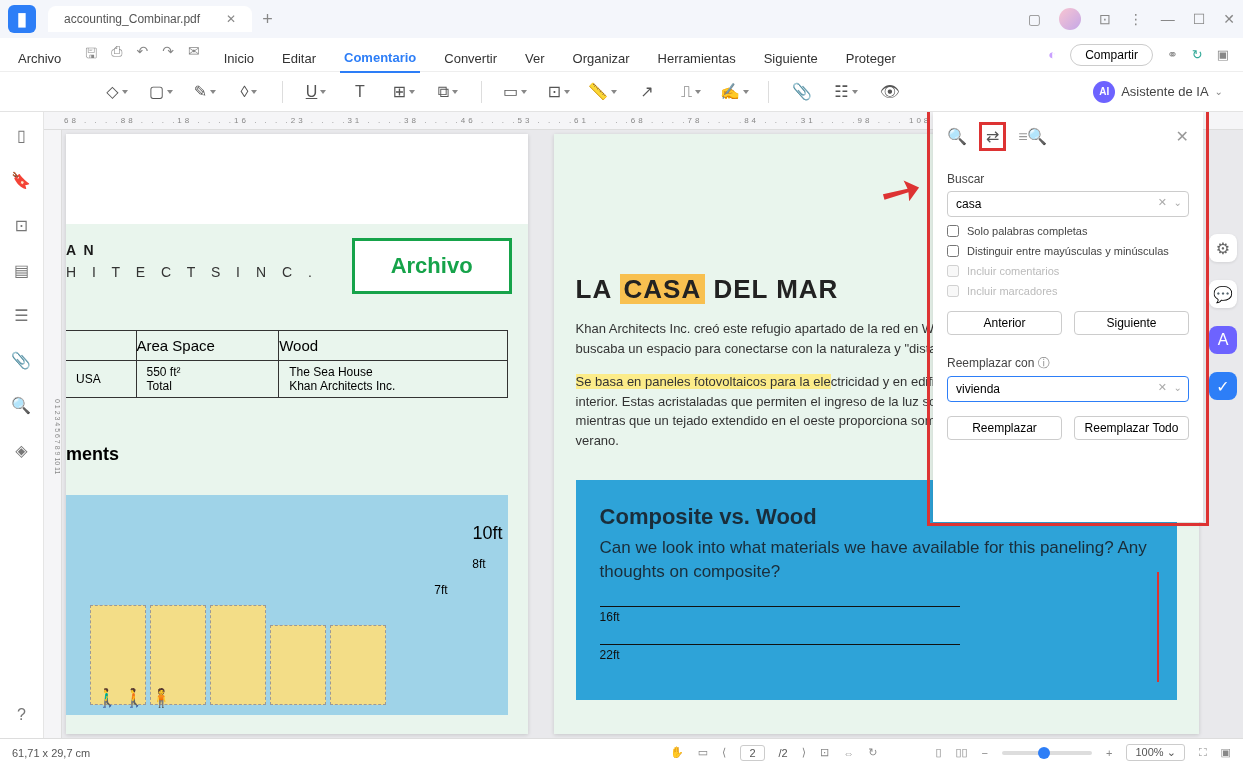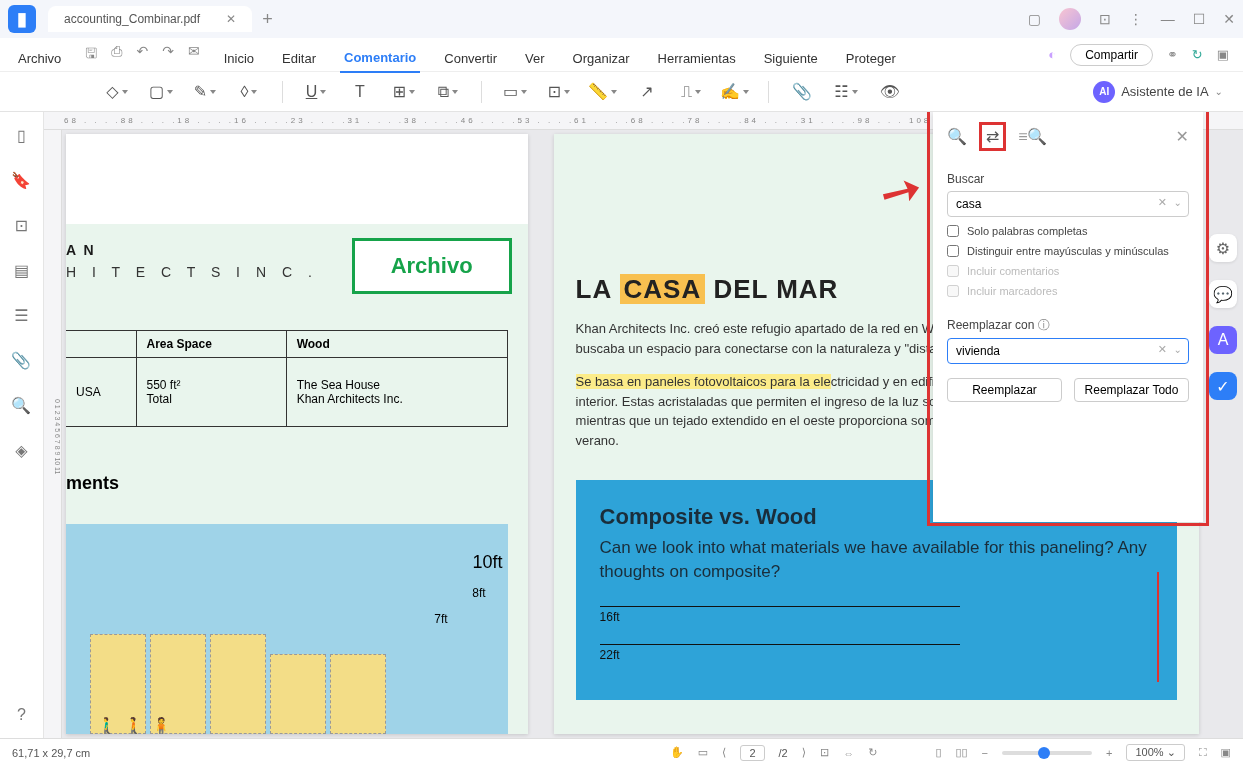--- a/index.html
+++ b/index.html
@@ -56,22 +56,22 @@
 .page.p1 { width: 472px; }
 .page.p2 { width: 660px; }
 
 
 .p1 .top-blank { height: 90px; background: #fff; }
 .p1 .body { background: #e9f5ed; height: calc(100% - 90px); padding: 18px 20px 0 0; position: relative; }
 .p1 .arch { font-size: 14px; font-weight: 700; letter-spacing: 2px; color: #1a1a1a; padding-left: 0; }
 .p1 .arch2 { font-size: 14px; letter-spacing: 6px; color: #333; margin-top: 6px; }
 .p1 .reviewed { position: absolute; right: 16px; top: 14px; border: 3px solid #16a34a; color: #16a34a; font-weight: 700; font-size: 22px; padding: 12px 36px; background: #fff; }
 .p1 table.spec { margin-top: 50px; width: 100%; border-collapse: collapse; font-size: 13px; }
-.p1 table.spec th { border: 1px solid #333; padding: 6px 10px; text-align: left; font-size: 12px; font-weight: 700; }
-.p1 table.spec td { border: 1px solid #333; border-top: none; padding: 20px 10px; font-size: 12px; }
+.p1 table.spec th { border: 1px solid #333; padding: 6px 0; text-align: left; font-size: 15px; font-weight: 400; }
+.p1 table.spec td { border: 1px solid #333; border-top: none; padding: 4px 10px; font-size: 12px; }
 .diagram { margin-top: 30px; background: #9fd3e8; height: 220px; position: relative; }
 .bars { position: absolute; left: 24px; bottom: 10px; display: flex; gap: 4px; align-items: flex-end; }
 .bar { background: #f3dd87; border: 1px dashed #999; width: 56px; }
 
 
 .p2 .body { padding: 30px 22px 0 22px; background: #e9f5ed; height: 100%; position: relative; }
 .p2 h2 { font-size: 26px; font-weight: 800; letter-spacing: 1px; color: #222; margin-top: 110px; }
 .p2 h2 .hl { background: #f8c050; padding: 0 4px; }
 .p2 .para { font-size: 13px; color: #333; margin-top: 14px; line-height: 1.5; }
 .p2 .para .yh { background: #fcec89; }
@@ -290,20 +290,24 @@
           <span>Distinguir entre mayúsculas y minúsculas</span>
         </div>
       <div class="chk dis">
           <input type="checkbox" disabled="" style="">
           <span>Incluir comentarios</span>
         </div>
       <div class="chk dis">
           <input type="checkbox" disabled="" style="">
           <span>Incluir marcadores</span>
         </div>
+      <div class="btnrow">
+        <button>Anterior</button>
+        <button>Siguiente</button>
+      </div>
       <div class="sect2">
         <label><span>Reemplazar con</span> <span style="color:#888">ⓘ</span></label>
         <div style="position:relative">
           <input class="inp active" value="vivienda" style="">
           <span style="position:absolute;right:22px;top:9px;color:#aaa;cursor:pointer;font-size:11px">✕</span>
           <span style="position:absolute;right:7px;top:10px;color:#aaa;font-size:10px">⌄</span>
         </div>
         <div class="btnrow">
           <button>Reemplazar</button>
           <button>Reemplazar Todo</button>

